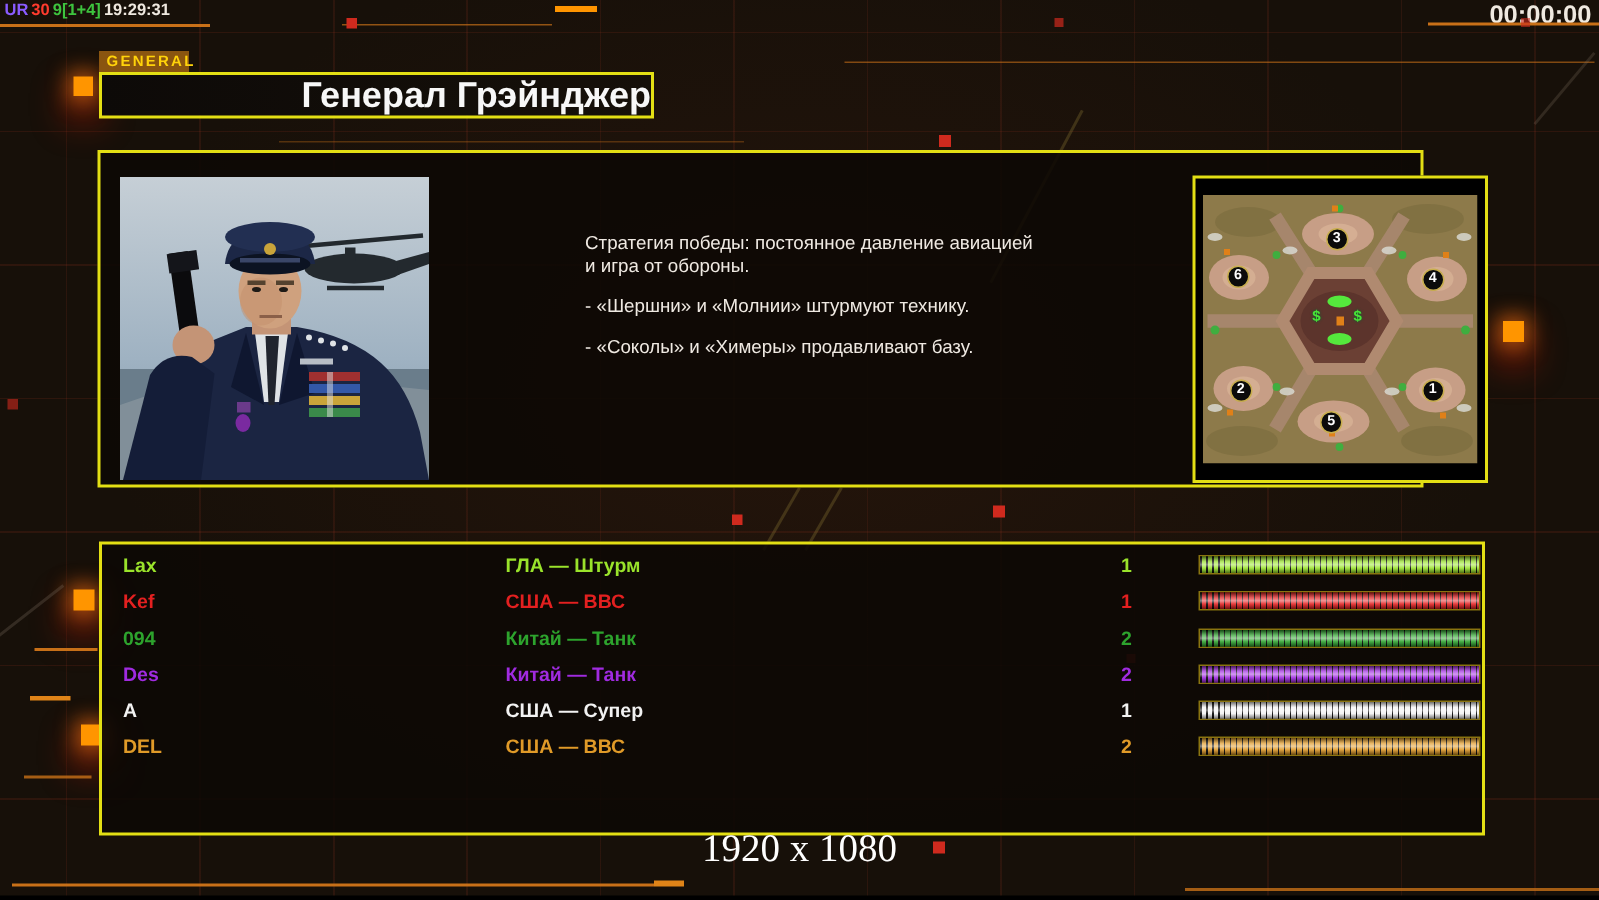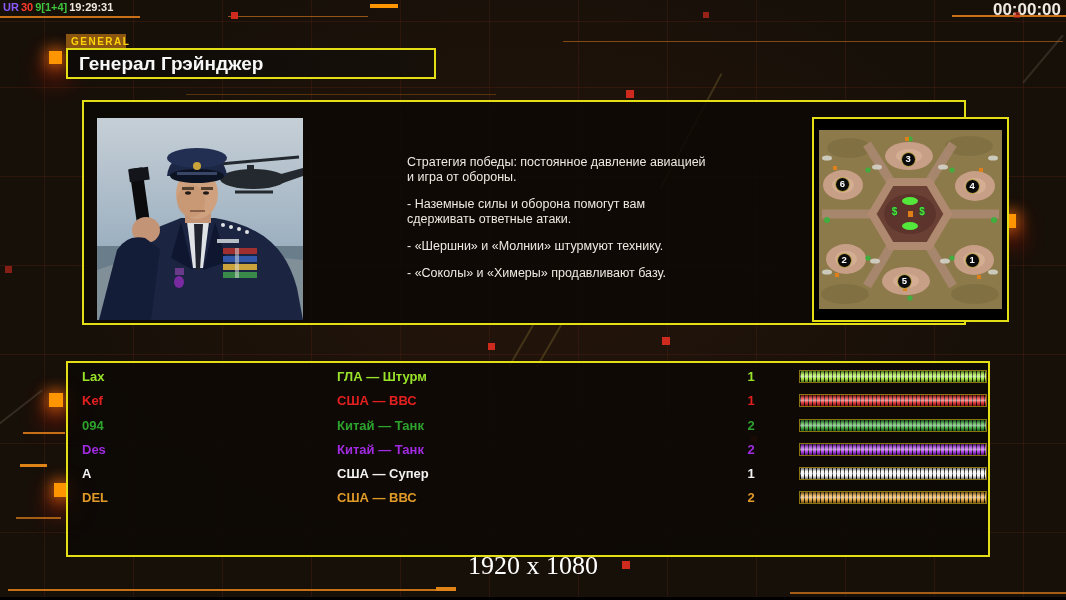--- a/index.html
+++ b/index.html
@@ -18,22 +18,22 @@
   .timer{right:5px;top:0;font-size:17px;font-weight:bold;color:#efe9e0;}
   .resolution{left:0;right:0;top:551px;text-align:center;color:#fefefe;
     font-family:"Liberation Serif",serif;font-size:26px;}
   
   .ybox{border:2px solid #e3df14;background:rgba(13,8,5,.88);box-sizing:border-box;}
   .gen-tab{left:66px;top:34px;width:60px;height:15px;background:#8a5510;
     color:#ffd30a;font-size:10px;font-weight:bold;letter-spacing:1.5px;
     line-height:15px;padding-left:5px;box-sizing:border-box;}
   .title-box{left:66px;top:48px;width:370px;height:31px;
     background:linear-gradient(90deg,#0d0a08,#161009);}
-  .title-box .t{color:#f7f7f7;font-weight:bold;font-size:19px;line-height:27px;padding-left:11px;}
-  .main-panel{left:82px;top:100px;width:884px;height:225px;text-decoration:underline;}
+  .title-box .t{color:#f7f7f7;font-weight:bold;font-size:24px;line-height:27px;padding-left:11px;text-align:right;}
+  .main-panel{left:65px;top:100px;width:884px;height:225px;text-decoration:underline;}
   
   .photo{left:13px;top:16px;width:206px;height:202px;overflow:hidden;background:#9db0bf;}
   
   .strategy{left:323px;top:53px;width:340px;color:#efe9e2;font-size:12.5px;line-height:15px;}
   .strategy .para{white-space:pre-line;margin-bottom:12px;}
   
   .map-frame{left:728px;top:15px;width:197px;height:205px;border:2px solid #e3df14;
     background:#000;box-sizing:border-box;}
   .map-area{position:absolute;left:5px;top:11px;width:183px;height:179px;}
   .map-area svg{display:block;width:100%;height:100%;}
@@ -183,22 +183,20 @@
         <g>
           <rect x="78" y="150" width="9" height="7" fill="#6a3a8a"></rect>
           <ellipse cx="82" cy="164" rx="5" ry="6" fill="#7a2aa0"></ellipse>
         </g>
       </svg>
     </div>
 
     <div class="abs strategy">
         <div class="para">Стратегия победы: постоянное давление авиацией
  и игра от обороны.</div>
-        <div class="para">- Наземные силы и оборона помогут вам
- сдерживать ответные атаки.</div>
         <div class="para">- «Шершни» и «Молнии» штурмуют технику.</div>
         <div class="para">- «Соколы» и «Химеры» продавливают базу.</div>
       </div>
 
     <div class="abs map-frame">
       <div class="map-area">
         <svg viewBox="0 0 183 179" preserveAspectRatio="none">
           <rect width="183" height="179" fill="#8d7a4a"></rect>
           <ellipse cx="30" cy="18" rx="22" ry="10" fill="#7a6a3e" opacity=".6"></ellipse>
           <ellipse cx="150" cy="16" rx="24" ry="10" fill="#7a6a3e" opacity=".6"></ellipse>

